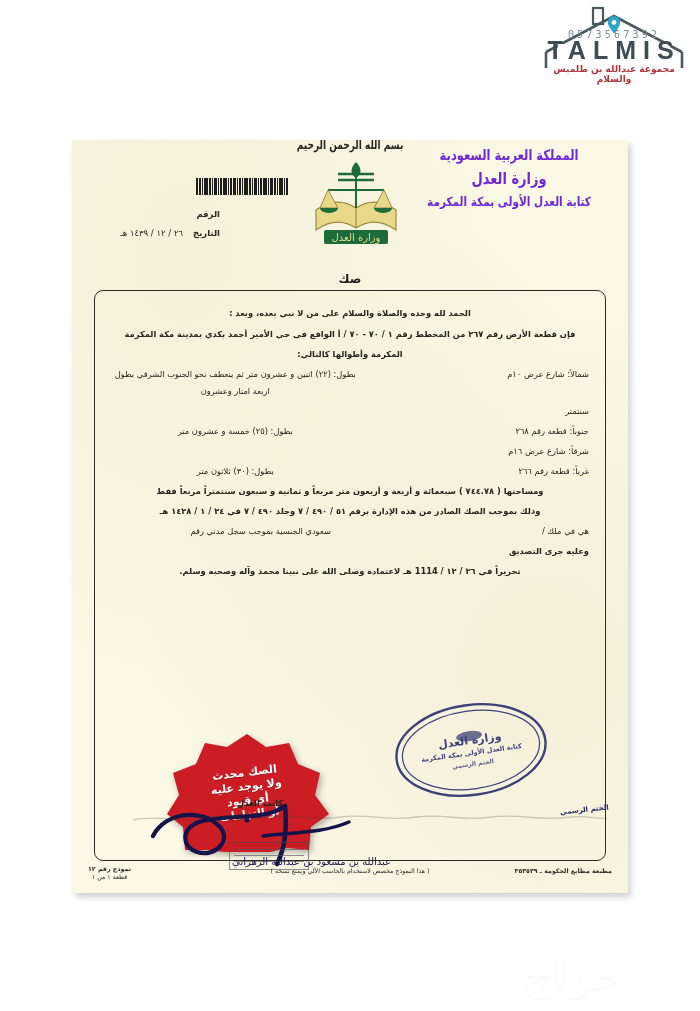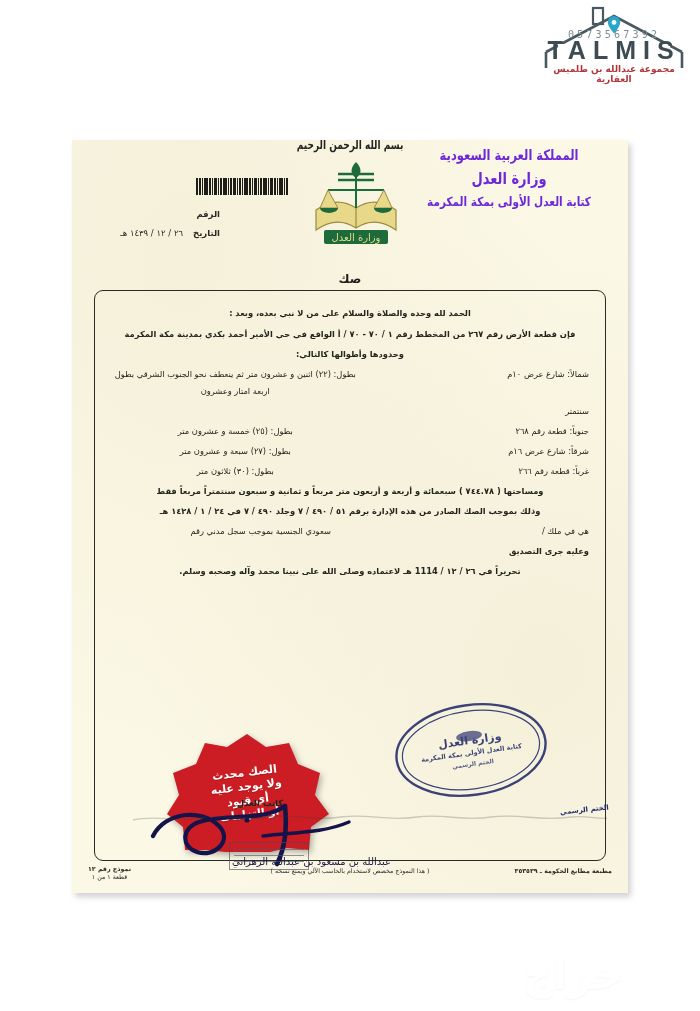--- a/index.html
+++ b/index.html
@@ -185,21 +185,21 @@
     <rect x="22" y="38" width="112" height="3" fill="#ffffff"></rect>
     <rect x="57" y="2" width="10" height="16" fill="none" stroke="#4a585f" stroke-width="2.2"></rect>
     <g>
       <path d="M78 10 a6.2 6.2 0 0 1 6.2 6.2 c0 4.6 -6.2 11.2 -6.2 11.2 s-6.2 -6.6 -6.2 -11.2 A6.2 6.2 0 0 1 78 10 z" fill="#2aa6c9"></path>
       <circle cx="78" cy="16.4" r="2.4" fill="#ffffff"></circle>
     </g>
     <rect x="14" y="52" width="128" height="11" fill="#ffffff" opacity=".9"></rect>
   </svg>
   <div class="talmis-phone">0573567392</div>
   <div class="talmis-word">TALMIS</div>
-  <div class="talmis-sub">مجموعة عبدالله بن طلميس العقارية</div>
+  <div class="talmis-sub">مجموعة عبدالله بن طلميس والسلام</div>
 </div>
 
 <div class="page">
 
   <div class="hdr">
 
     <div class="hdr-right">
       <div class="l1">المملكة العربية السعودية</div>
       <div class="l2">وزارة العدل</div>
       <div class="l3">كتابة العدل الأولى بمكة المكرمة</div>
@@ -271,36 +271,35 @@
     </div>
   </div>
 
   <div class="deed-title">صك</div>
 
   <div class="frame">
     <div class="body">
 
       <p class="lead">الحمد لله وحده والصلاة والسلام على من لا نبي بعده، وبعد :</p>
       <p class="ctr">فإن قطعة الأرض رقم ٢٦٧ من المخطط رقم ١ / ٧٠ - ٧٠ / أ الواقع في حي الأمير أحمد بكدي بمدينة مكة المكرمة</p>
-      <p class="ctr">وحدودها وأطوالها كالتالي:</p>
+      <p class="ctr">المكرمة وأطوالها كالتالي:</p>
 
       <div class="bnd">
         <div class="side">شمالاً: شارع عرض ١٠م</div>
         <div class="len">بطول: (٢٢) اثنين و عشرون متر ثم ينعطف نحو الجنوب الشرقي بطول اربعة امتار وعشرون</div>
       </div>
       <div class="cont">سنتمتر</div>
 
       <div class="bnd">
         <div class="side">جنوباً: قطعة رقم ٢٦٨</div>
         <div class="len">بطول: (٢٥) خمسة و عشرون متر</div>
       </div>
 
       <div class="bnd">
         <div class="side">شرقاً: شارع عرض ١٦م</div>
-        <div class="len">بطول: (٢٧) سبعة و عشرون متر</div>
       </div>
 
       <div class="bnd">
         <div class="side">غرباً: قطعة رقم ٢٦٦</div>
         <div class="len">بطول: (٣٠) ثلاثون متر</div>
       </div>
 
       <p class="ctr">ومساحتها ( ٧٤٤.٧٨ ) سبعمائة و أربعة و أربعون متر مربعاً و ثمانية و سبعون سنتمتراً مربعاً فقط</p>
       <p class="ctr">وذلك بموجب الصك الصادر من هذه الإدارة برقم ٥١ / ٤٩٠ / ٧ وجلد ٤٩٠ / ٧ في ٢٤ / ١ / ١٤٢٨ هـ</p>
 

